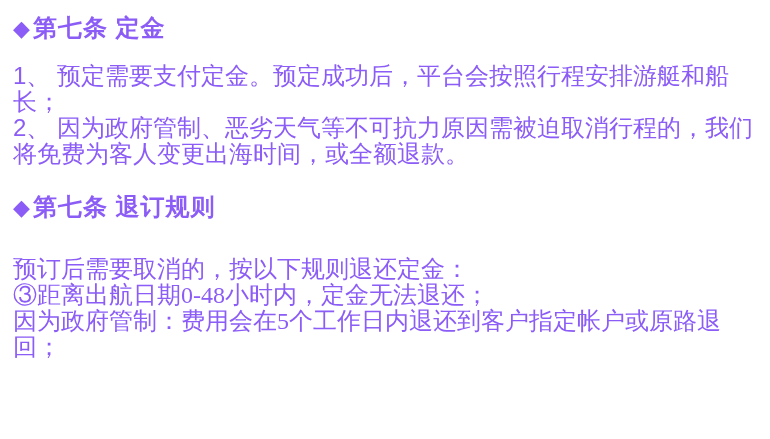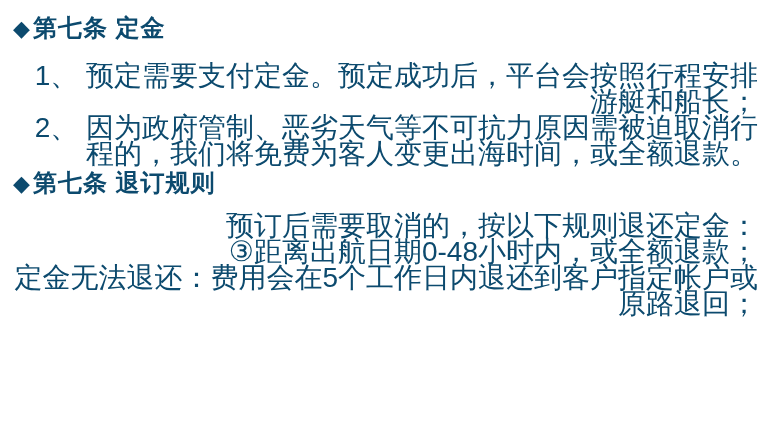--- a/index.html
+++ b/index.html
@@ -1,48 +1,47 @@
 <!DOCTYPE html>
 <html><head>
 <meta charset="utf-8">
 <style>
   html, body { margin: 0; padding: 0; }
   .page {
     width: 770px;
     height: 439px;
     box-sizing: border-box;
     background: #ffffff;
-    color: #0c4a6e;
+    color: #8b5cf6;
     padding: 8px 12px 0 13px;
     overflow: hidden;
     font-family: "Liberation Sans", "DejaVu Sans", sans-serif;
   }
   .section-heading {
     font-size: 24px;
     font-weight: 700;
     line-height: 32px;
     letter-spacing: 1px;
     white-space: nowrap;
   }
   .section-heading .diamond {
     display: inline-block;
     font-size: 22px;
     margin-right: 2px;
     vertical-align: baseline;
   }
   .heading-1 { margin-top: 4px; }
-  .heading-2 { }
+  .heading-2 { margin-top: 24px; }
   .para-block-1 { margin-top: 18px; }
-  .para-block-2 { margin-top: 13px; }
+  .para-block-2 { margin-top: 32px; font-family: Liberation Serif, serif; }
   .terms-line {
-    font-size: 28px;
+    font-size: 24px;
     line-height: 26px;
     font-weight: 400;
     word-break: break-all;
-    text-align: right;
   }
 </style>
 </head>
 <body>
 
 <div class="page">
 
   <div class="section-heading heading-1">
     <span class="diamond">◆</span><span>第七条 定金</span>
   </div>
@@ -51,17 +50,17 @@
     <div class="terms-line">1、 预定需要支付定金。预定成功后，平台会按照行程安排游艇和船长；</div>
     <div class="terms-line">2、 因为政府管制、恶劣天气等不可抗力原因需被迫取消行程的，我们将免费为客人变更出海时间，或全额退款。</div>
   </div>
 
   <div class="section-heading heading-2">
     <span class="diamond">◆</span><span>第七条 退订规则</span>
   </div>
 
   <div class="para-block-2">
     <div class="terms-line">预订后需要取消的，按以下规则退还定金：</div>
-    <div class="terms-line">③距离出航日期0-48小时内，或全额退款；</div>
-    <div class="terms-line">定金无法退还：费用会在5个工作日内退还到客户指定帐户或原路退回；</div>
+    <div class="terms-line">③距离出航日期0-48小时内，定金无法退还；</div>
+    <div class="terms-line">因为政府管制：费用会在5个工作日内退还到客户指定帐户或原路退回；</div>
   </div>
 
 </div>
 
 </body></html>

